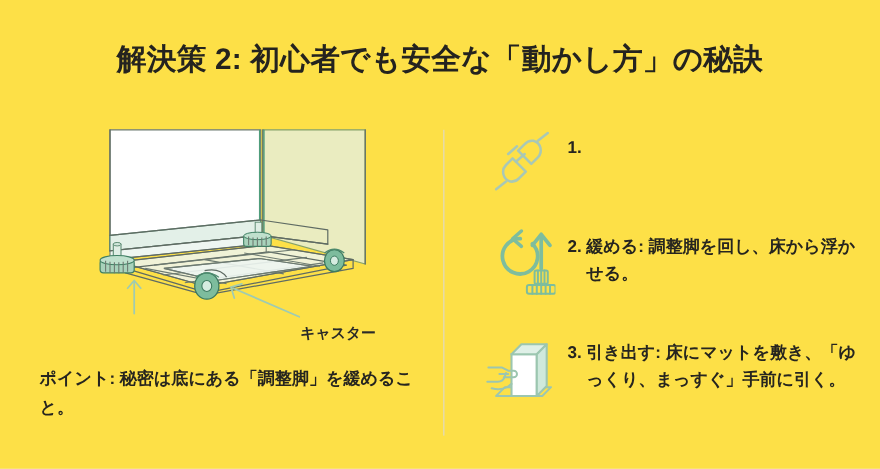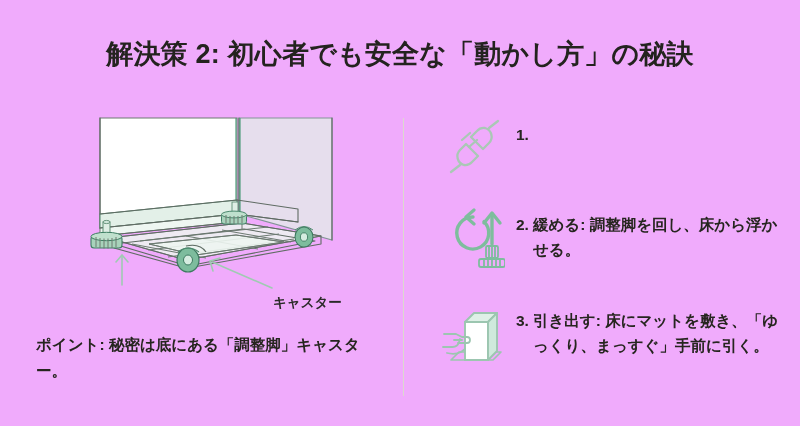--- a/index.html
+++ b/index.html
@@ -12,21 +12,21 @@
     background: #f2f0ea;
     font-family: "Liberation Sans", "DejaVu Sans", sans-serif;
     color: #2a2a28;
     overflow: hidden;
     position: relative;
   }
   #slide {
     position: relative;
     width: 800px;
     height: 426px;
-    background: #f0abfc;
+    background: #fde047;
   }
   
   #title {
     position: absolute;
     left: 0;
     top: 36px;
     width: 800px;
     text-align: center;
     font-size: 27px;
     font-weight: bold;
@@ -248,21 +248,21 @@
         <g>
           <line class="arw" x1="236" y1="178" x2="176" y2="152"></line>
           <polyline class="arw" points="184,148 174,151 177,161"></polyline>
         </g>
       </svg>
     </div>
 
 
     <div class="callout-label" id="label-caster">キャスター</div>
 
-    <div id="point-text">ポイント: 秘密は底にある「調整脚」キャスター。</div>
+    <div id="point-text">ポイント: 秘密は底にある「調整脚」を緩めること。</div>
   </div>
 
   <div id="right-col">
 
     <div class="step-row s1">
       <div class="step-icon">
         <svg width="62" height="58" viewBox="0 0 62 58" xmlns="http://www.w3.org/2000/svg">
           <g fill="none" stroke="#a9c8b5" stroke-width="2.3" stroke-linecap="round" stroke-linejoin="round">
 
             <path d="M42,10 a9,9 0 0 1 4,15 l-6,6 -12,-12 6,-6 a9,9 0 0 1 8,-3 z"></path>

